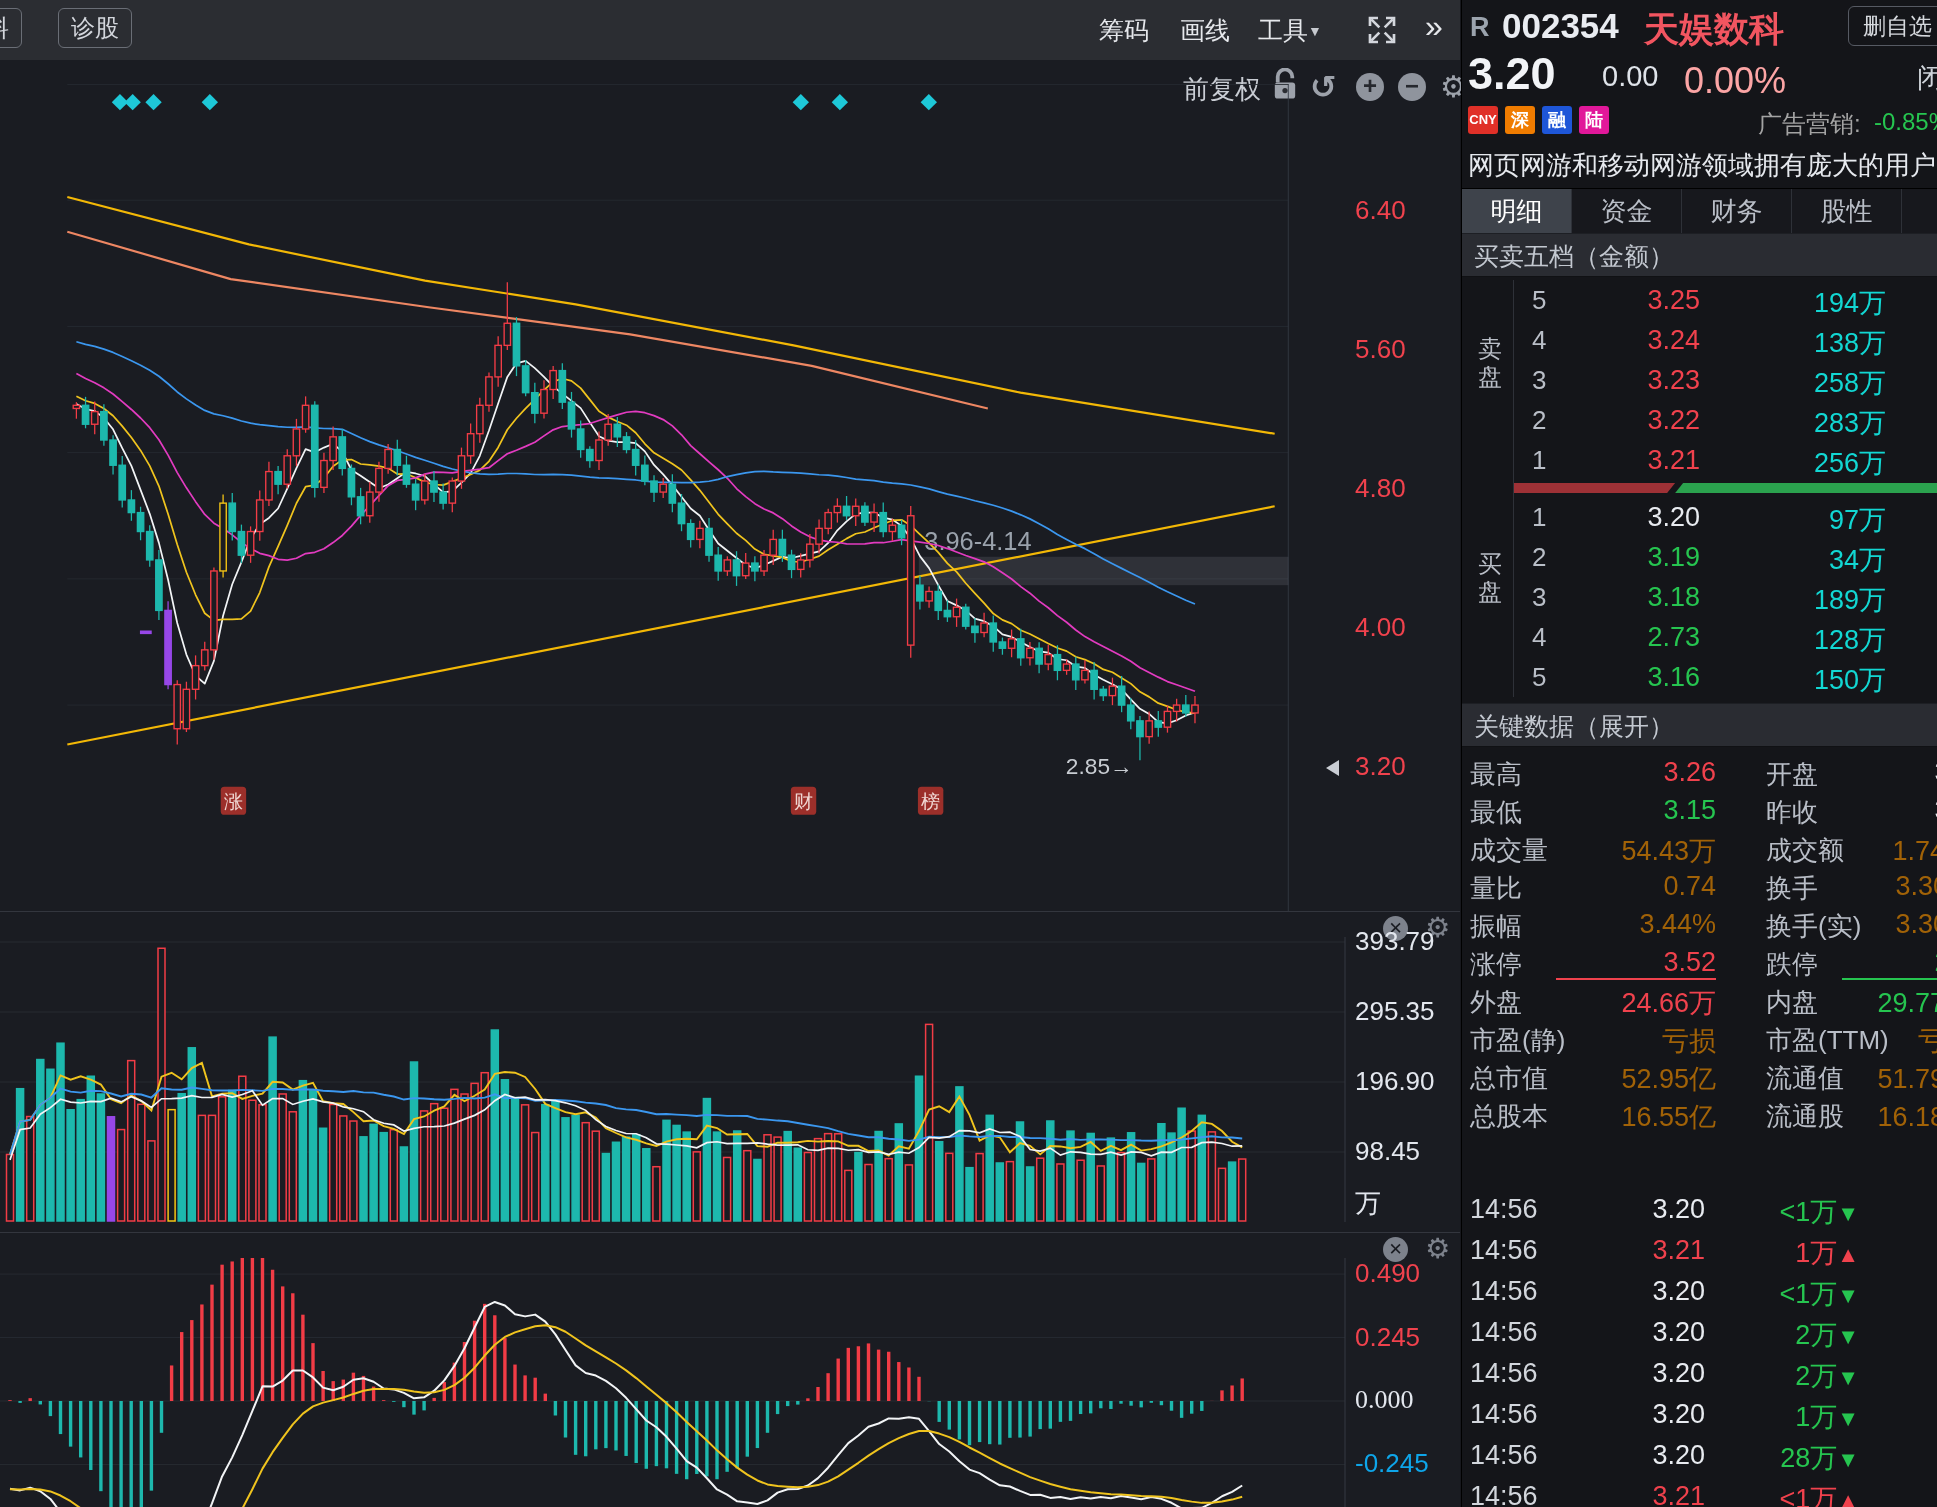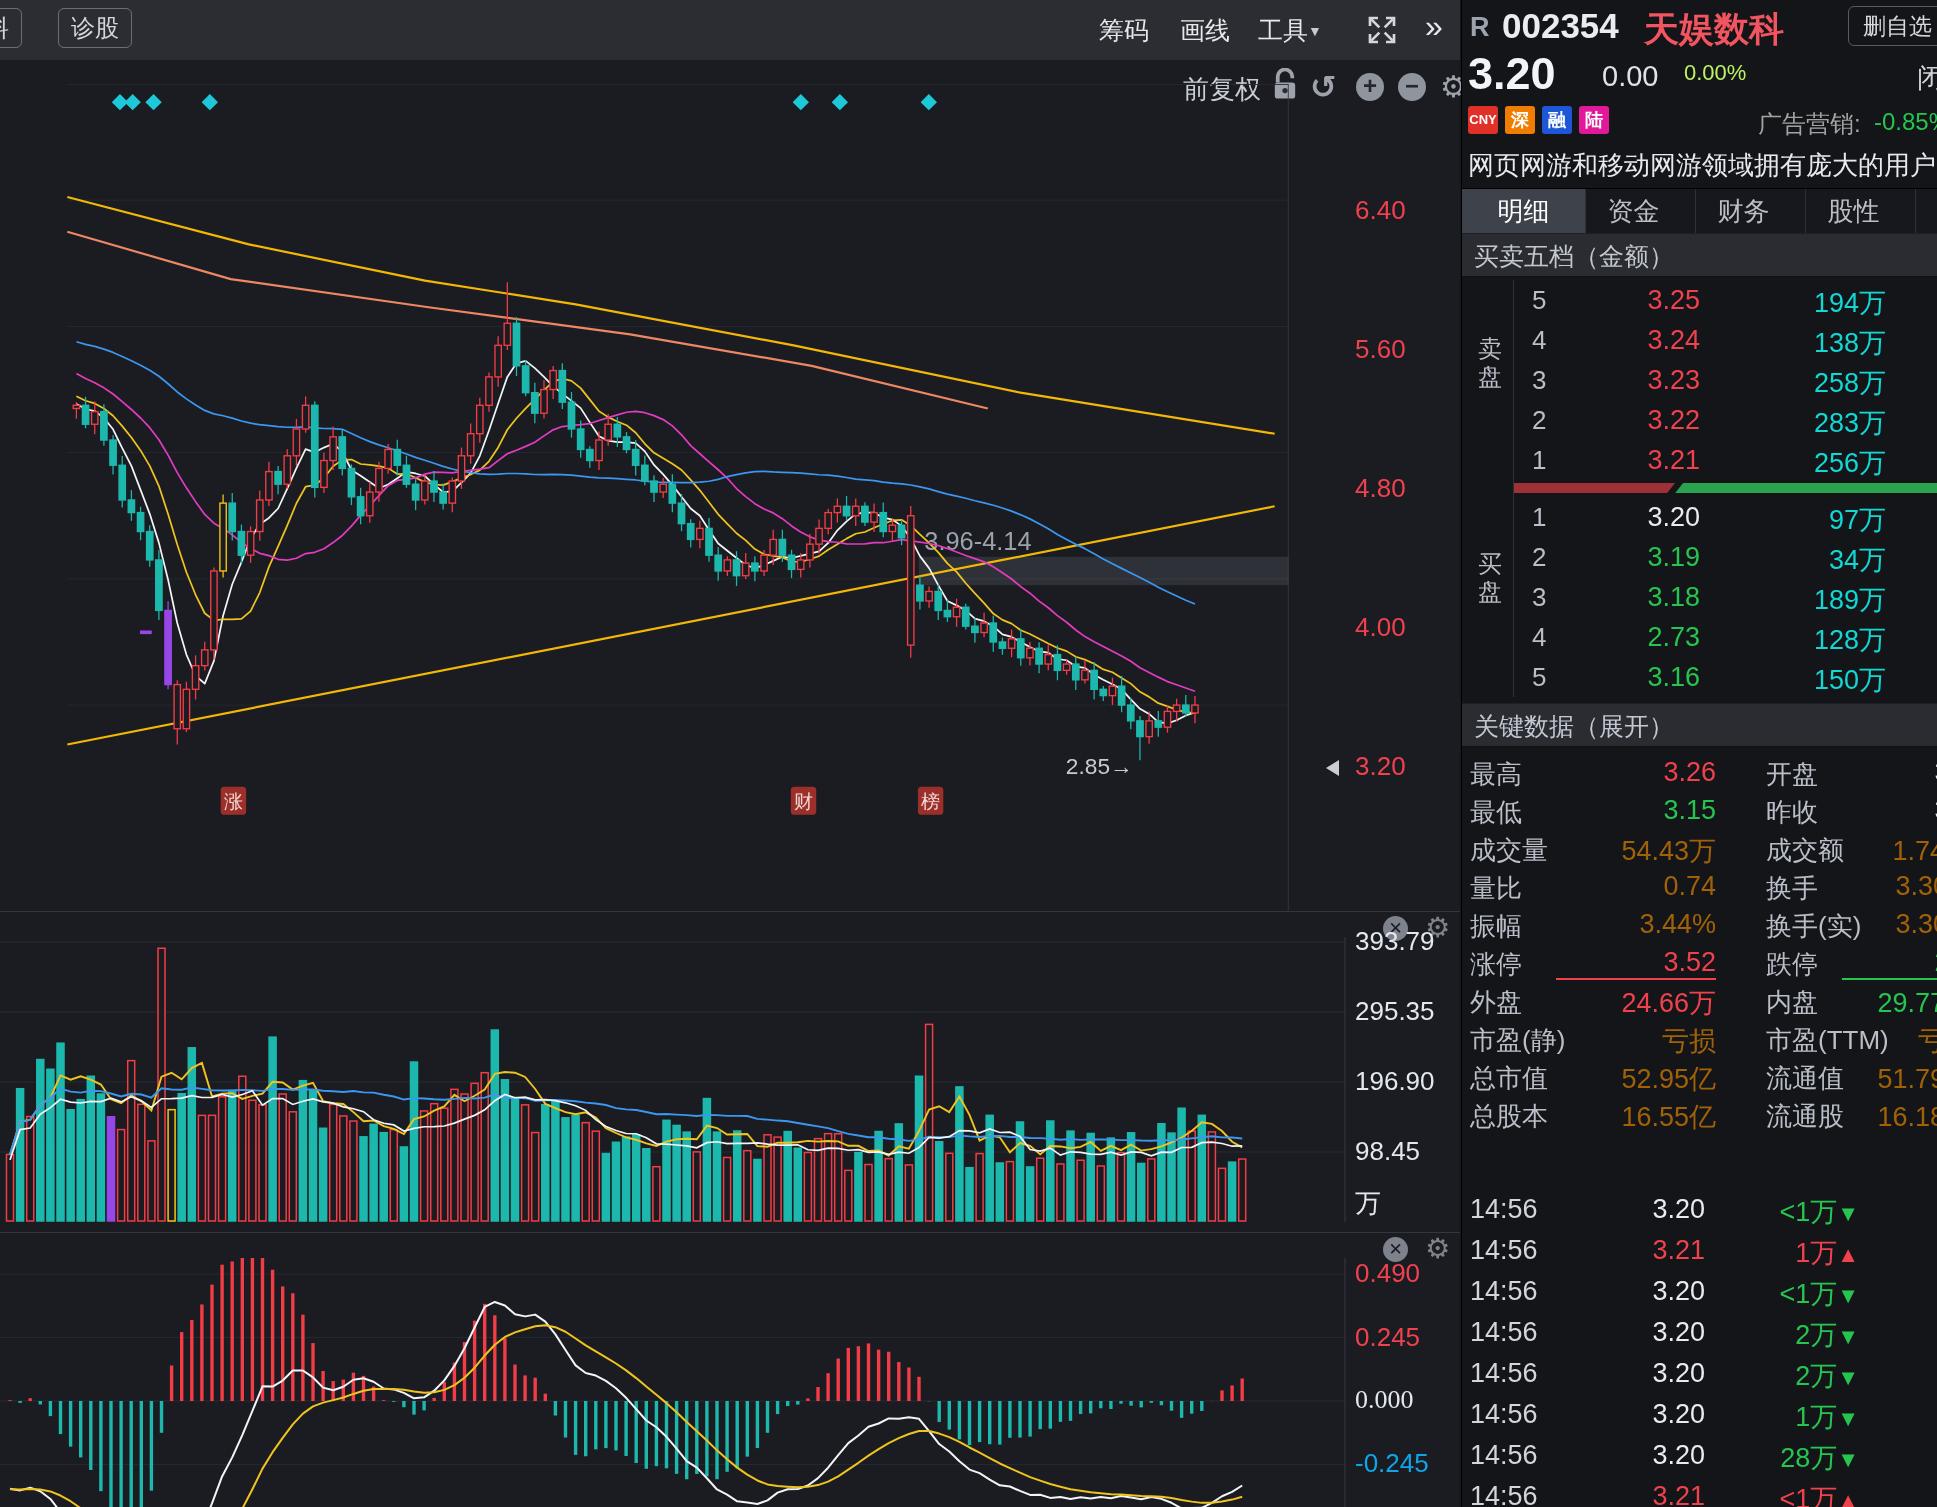--- a/index.html
+++ b/index.html
@@ -26,21 +26,21 @@
   .divline{position:absolute;left:0;width:1460px;height:1px;background:#33363e;}
   .xcirc{position:absolute;width:25px;height:25px;border-radius:50%;background:#7d828c;color:#1a1c22;
          font-size:17px;font-weight:bold;text-align:center;line-height:25px;}
   .price-arrow{position:absolute;width:0;height:0;border-top:8px solid transparent;border-bottom:8px solid transparent;
                border-right:13px solid #c9cdd4;}
   
   #panel{left:1461px;top:0;width:476px;height:1507px;background:#141519;border-left:1px solid #000;overflow:hidden;}
   .p-abs{position:absolute;}
   .strip{position:absolute;left:0;width:476px;height:44px;background:#2a2c32;border-top:1px solid #1d1f24;
          border-bottom:1px solid #101114;color:#c3c8d0;font-size:25px;line-height:44px;padding-left:12px;box-sizing:border-box;}
-  .tab{position:absolute;top:0;height:45px;width:124px;text-align:center;line-height:45px;font-size:26px;
+  .tab{position:absolute;top:0;height:45px;width:110px;text-align:center;line-height:45px;font-size:26px;
        color:#b9bec7;border-right:1px solid #2e3138;box-sizing:border-box;}
   .tab.active{background:#3e434b;color:#ffffff;}
   .ob-row{position:absolute;left:52px;width:424px;height:40px;}
   .ob-n{position:absolute;left:18px;top:5px;font-size:26px;color:#b9bec7;}
   .ob-p{position:absolute;right:238px;top:5px;font-size:27px;}
   .ob-a{position:absolute;right:52px;top:5px;font-size:27px;color:#12d7d3;}
   .red{color:#f0424d;} .green{color:#26c550;} .cyan{color:#a16207;} .white{color:#e8ebf0;}
   .u{border-bottom:2px solid currentColor;}
   .vlab{position:absolute;left:14px;width:28px;font-size:24px;color:#b9bec7;line-height:28px;text-align:center;}
   .kd-row{position:absolute;left:0;width:520px;height:38px;font-size:26px;}
@@ -666,21 +666,21 @@
   <div id="panel" class="abs">
 
     <div class="p-abs" style="left:8px;top:12px;font-size:27px;font-weight:bold;color:#9ba3ad;">R</div>
     <div class="p-abs" style="left:40px;top:6px;font-size:35px;font-weight:bold;color:#e9ecf1;">002354</div>
     <div class="p-abs" style="left:182px;top:6px;font-size:35px;font-weight:bold;color:#f25560;">天娱数科</div>
     <div class="p-abs" style="left:386px;top:6px;height:38px;line-height:38px;padding:0 14px;border:1px solid #565a63;
          border-radius:6px;font-size:23px;color:#d6d9de;white-space:nowrap;">删自选</div>
 
     <div class="p-abs" style="left:6px;top:48px;font-size:45px;font-weight:bold;color:#f2f4f7;">3.20</div>
     <div class="p-abs" style="left:140px;top:60px;font-size:29px;color:#dfe3e9;">0.00</div>
-    <div class="p-abs" style="left:222px;top:60px;font-size:22px;color:#bef264;text-align:center;">0.00%</div>
+    <div class="p-abs" style="left:222px;top:60px;font-size:36px;color:#fca5a5;text-align:center;">0.00%</div>
     <div class="p-abs" style="left:455px;top:60px;font-size:27px;color:#cfd4da;white-space:nowrap;">闭市</div>
 
     <div id="flag-badges"></div>
     <div class="p-abs" style="left:296px;top:108px;font-size:24px;color:#a3a3a3;">广告营销:</div>
     <div class="p-abs" style="left:412px;top:108px;font-size:24px;color:#26c550;white-space:nowrap;">-0.85%</div>
 
     <div class="p-abs" style="left:6px;top:148px;width:470px;font-size:26px;color:#e6e9ee;white-space:nowrap;overflow:hidden;">网页网游和移动网游领域拥有庞大的用户资源，</div>
 
     <div class="p-abs" style="left:0;top:188px;width:476px;height:45px;background:#17181d;border-top:1px solid #000;border-bottom:1px solid #2e3138;" id="tabs-bar">
         <div class="tab active" style="left: 0px;">明细</div>

